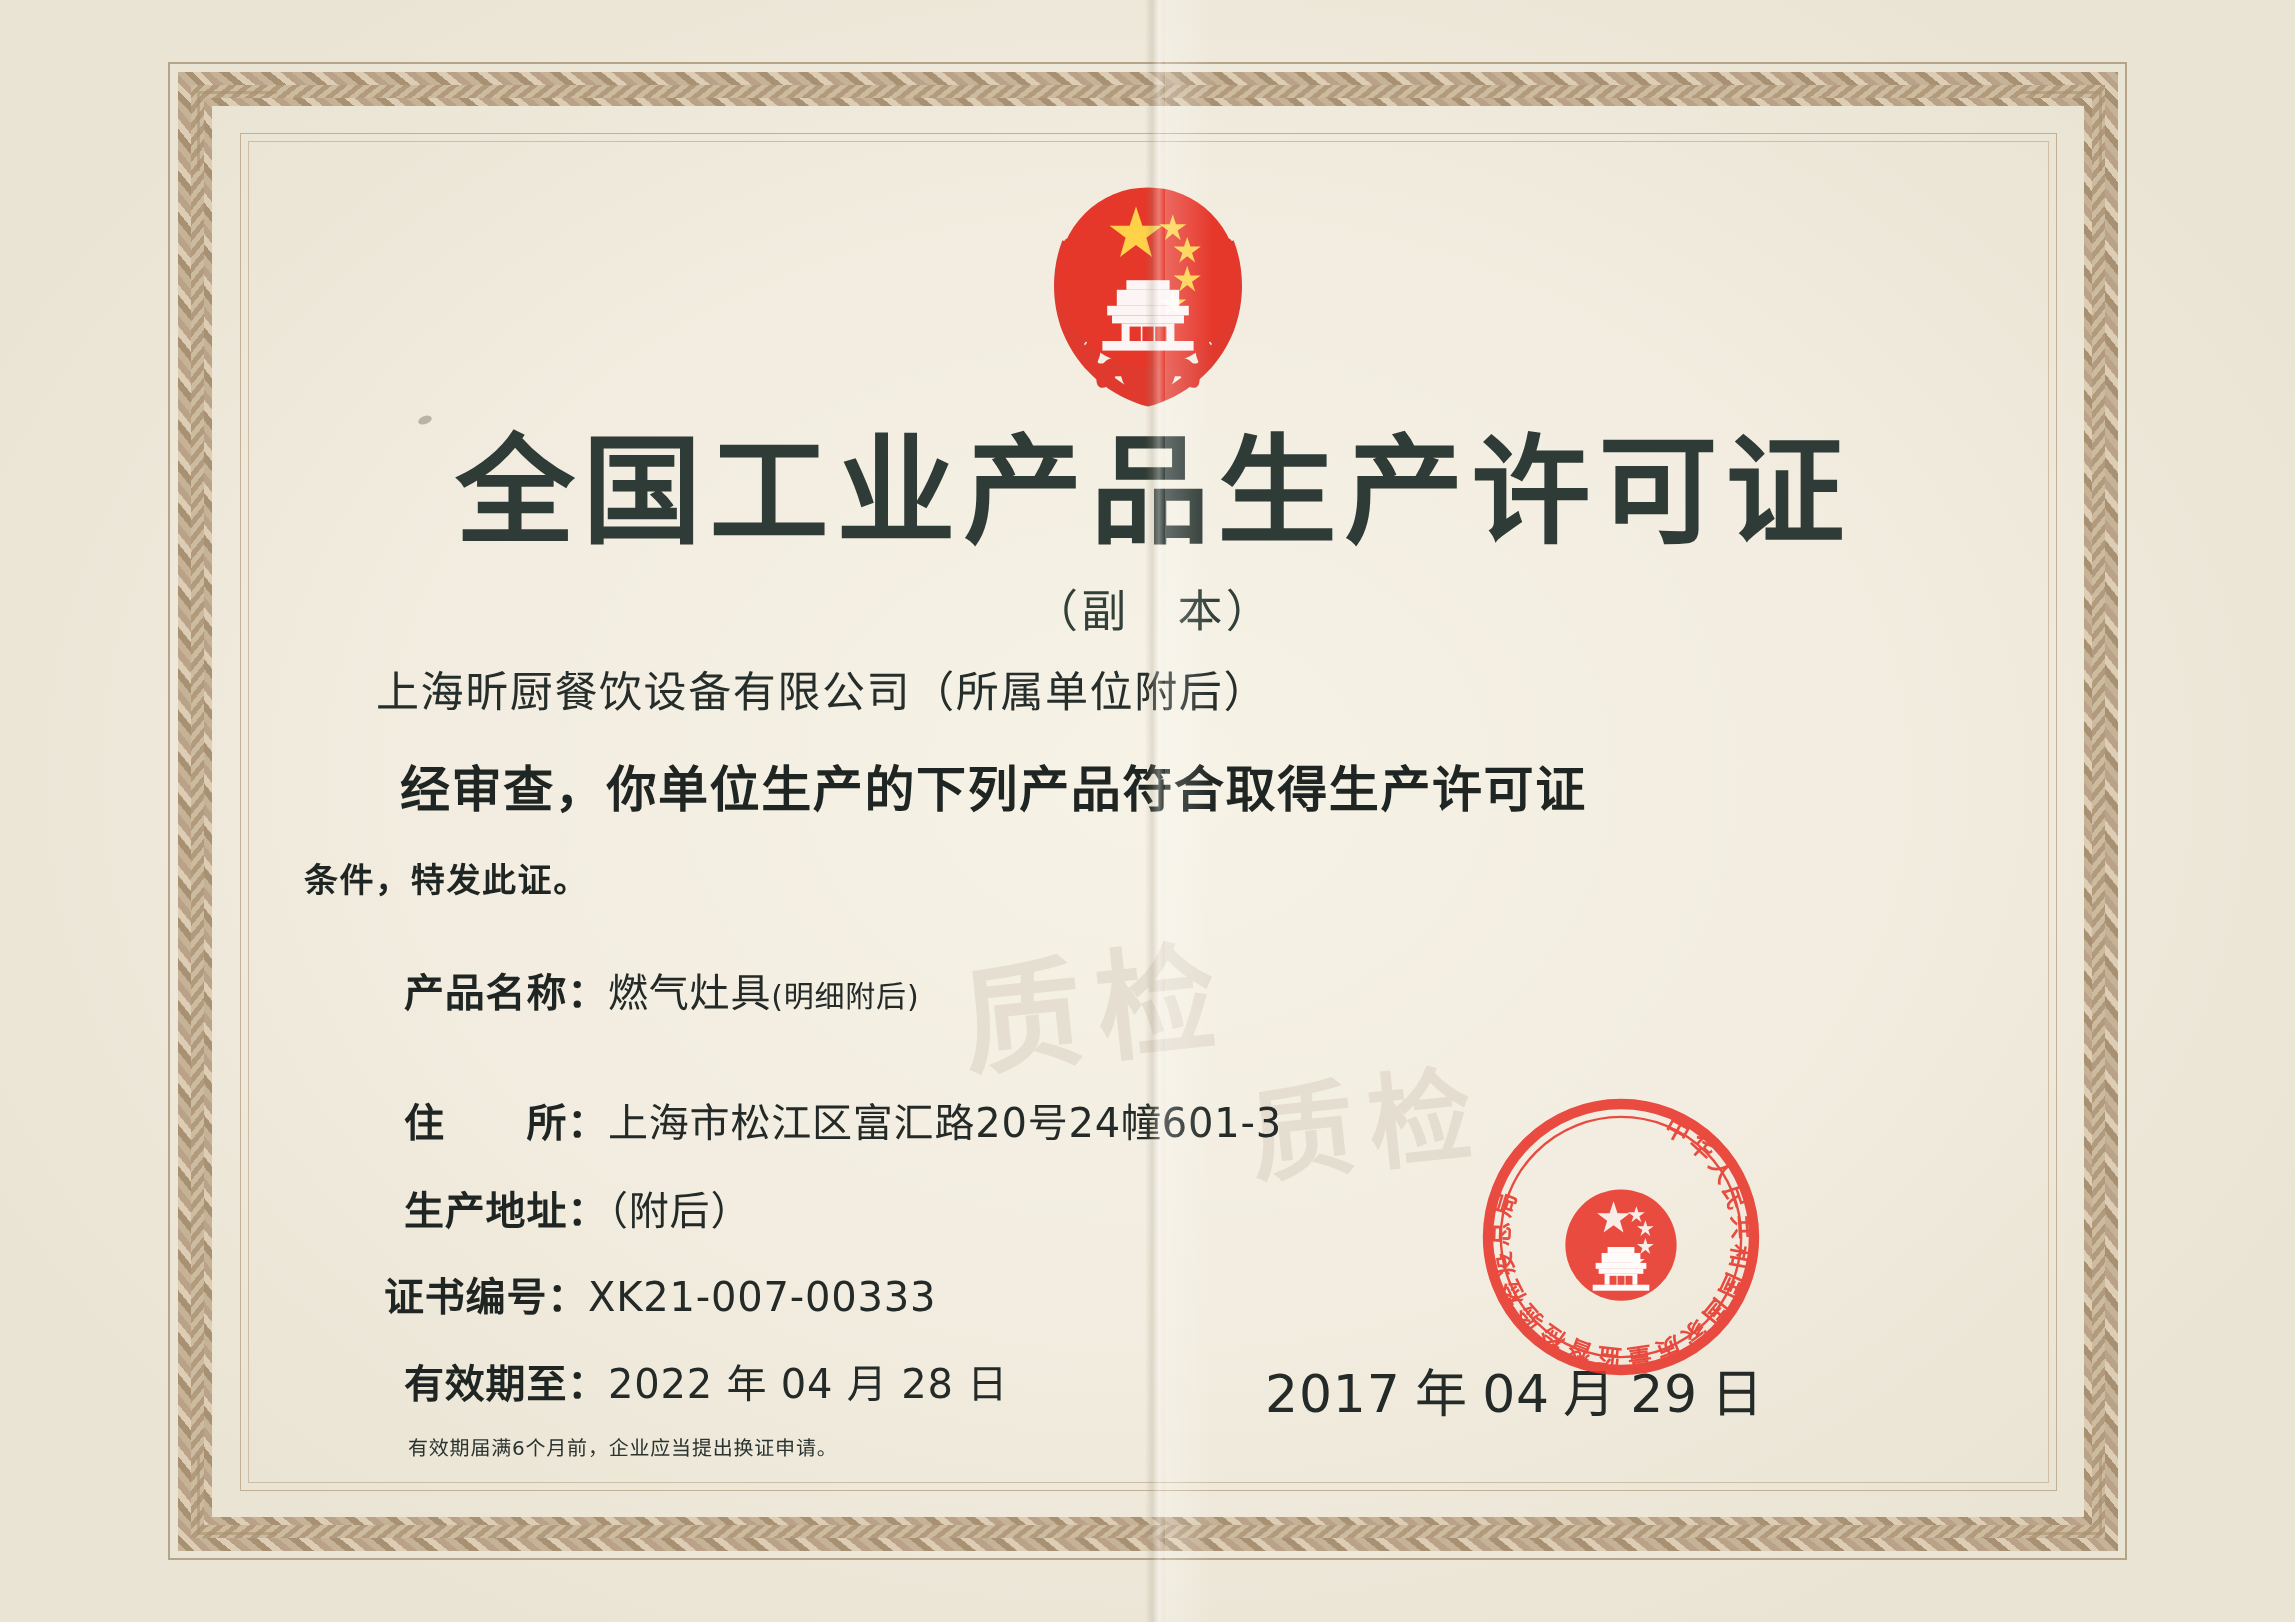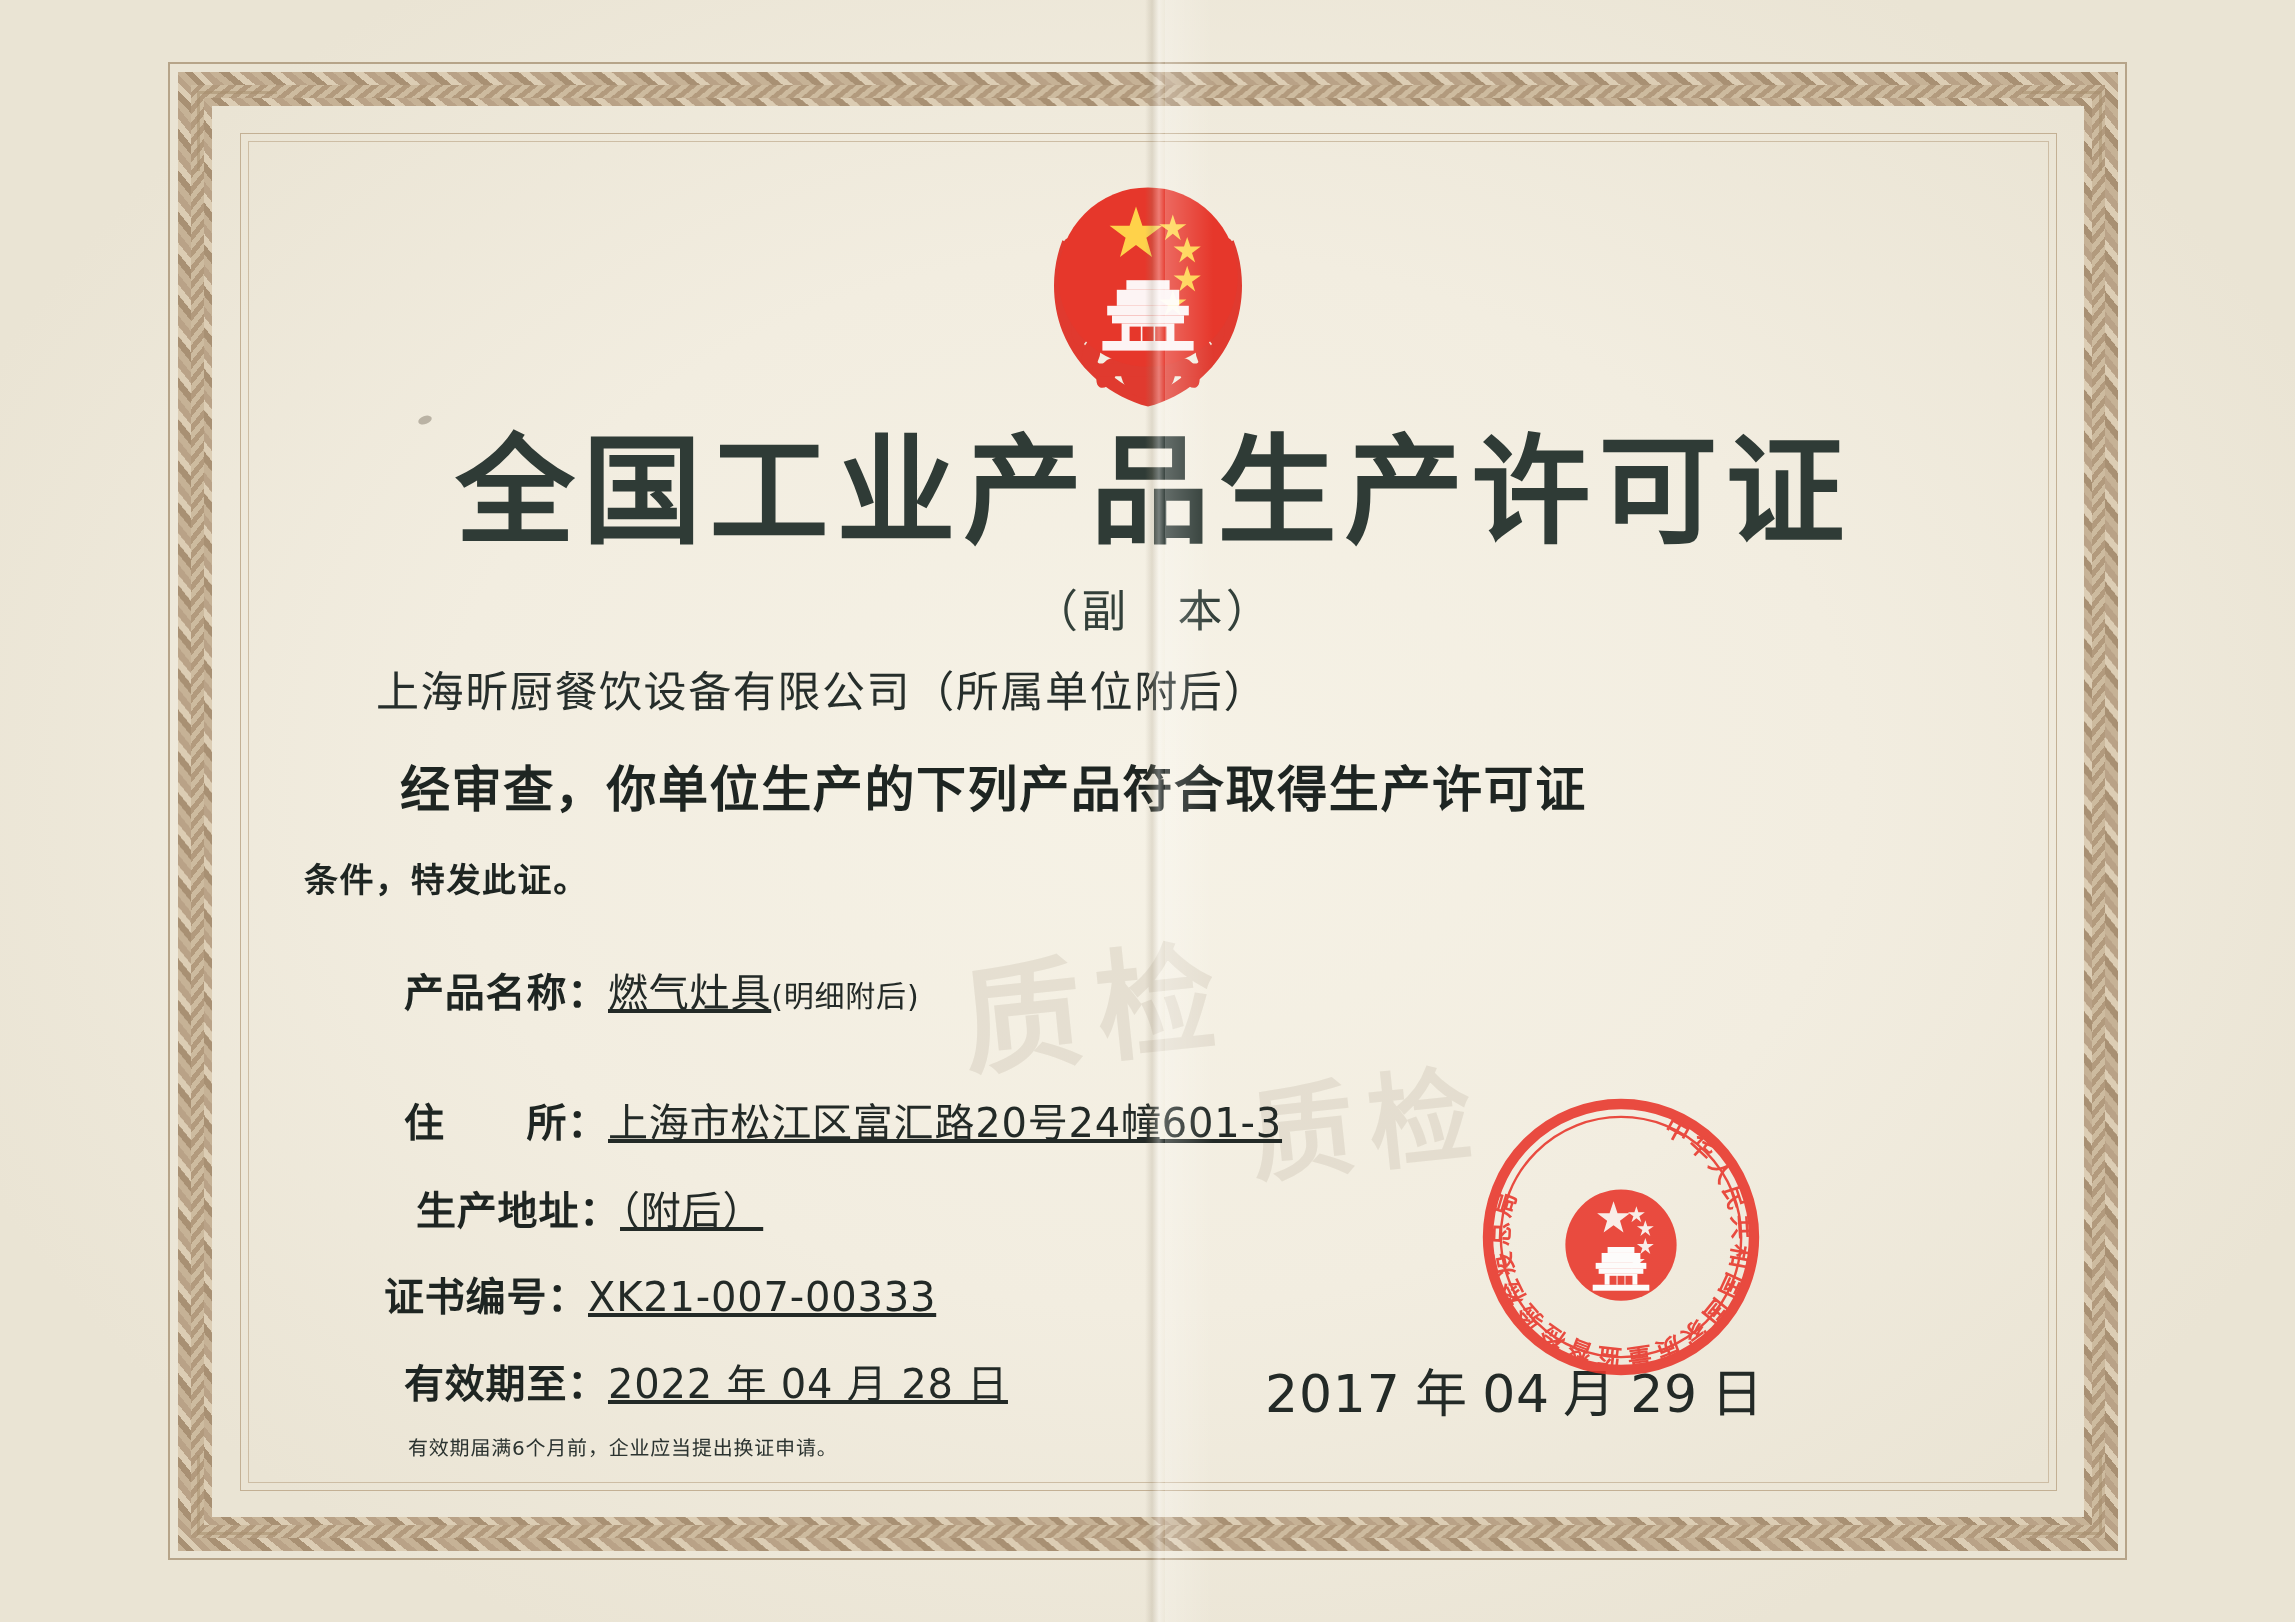--- a/index.html
+++ b/index.html
@@ -188,29 +188,28 @@
     color: #232a27;
     letter-spacing: 0.8px;
     white-space: nowrap;
   }
   .field .label {
     font-weight: 700;
     color: #1e2522;
   }
   .field .value {
     font-weight: 500;
-    text-decoration: underline;
   }
   .field .small {
     font-size: 30px;
   }
 
   #f-product { left: 404px; top: 961px; }
   #f-address { left: 404px; top: 1091px; }
-  #f-factory { left: 404px; top: 1179px; margin-left: 12px; }
+  #f-factory { left: 404px; top: 1179px; }
   #f-certno  { left: 384px; top: 1265px; }
   #f-valid   { left: 404px; top: 1352px; }
 
   
   #date-line {
     position: absolute;
     left: 1265px; top: 1352px;
     font-size: 52px;
     color: #232a27;
     letter-spacing: 0.8px;

